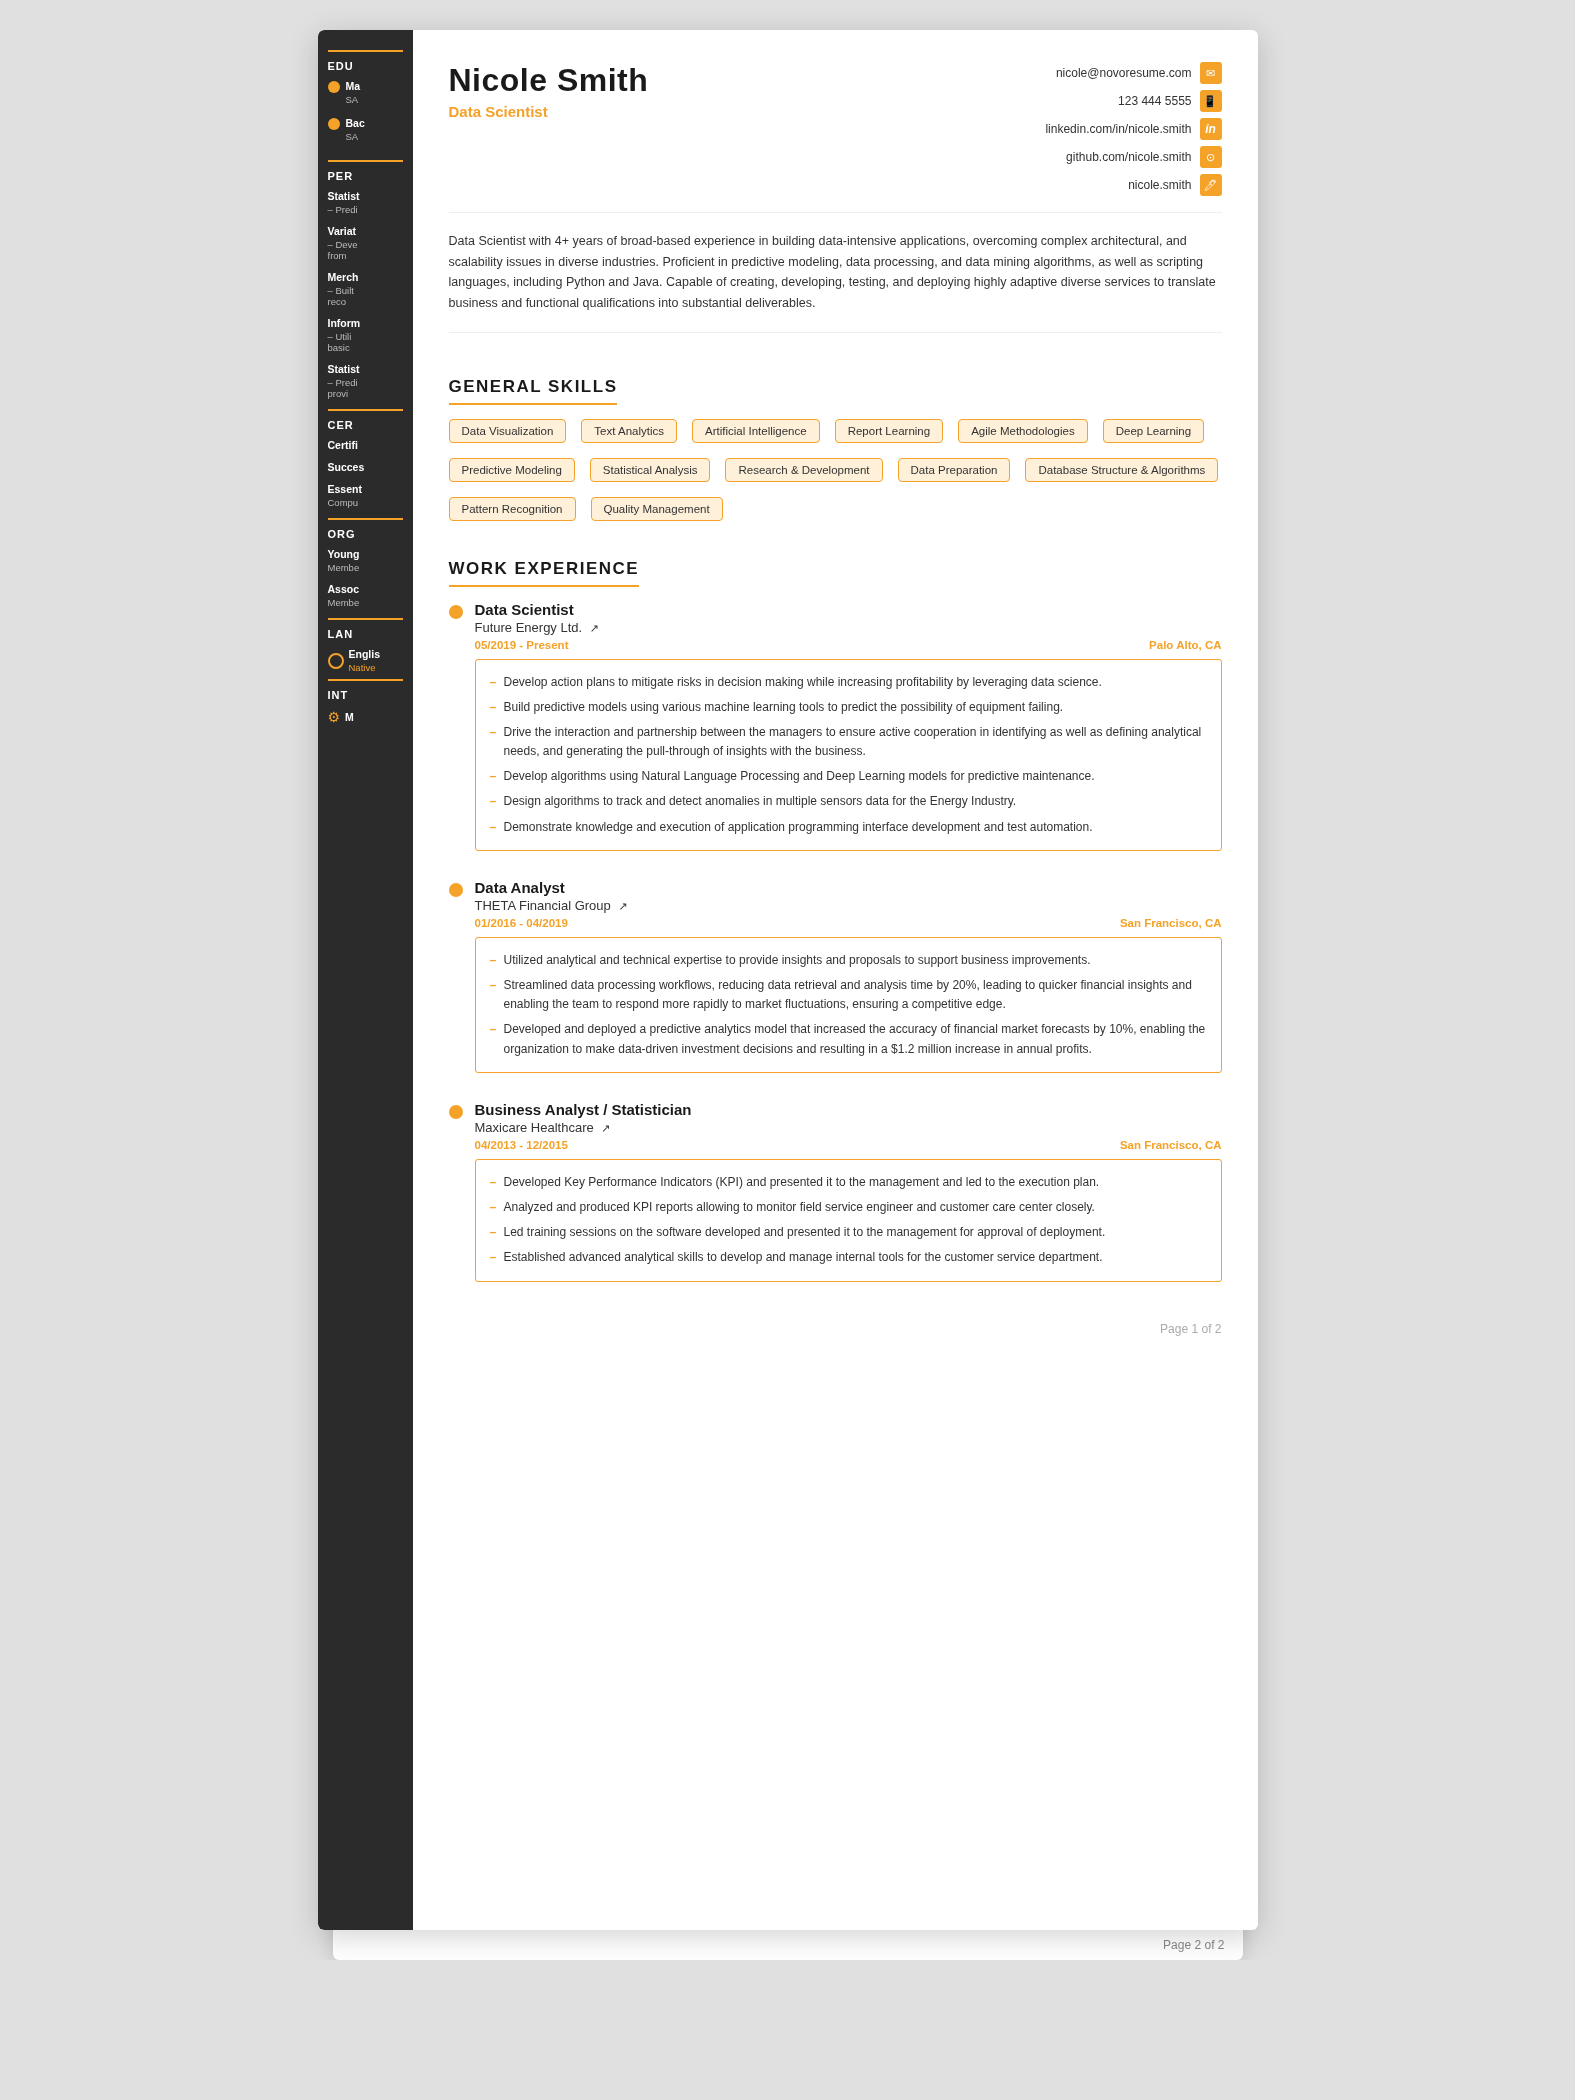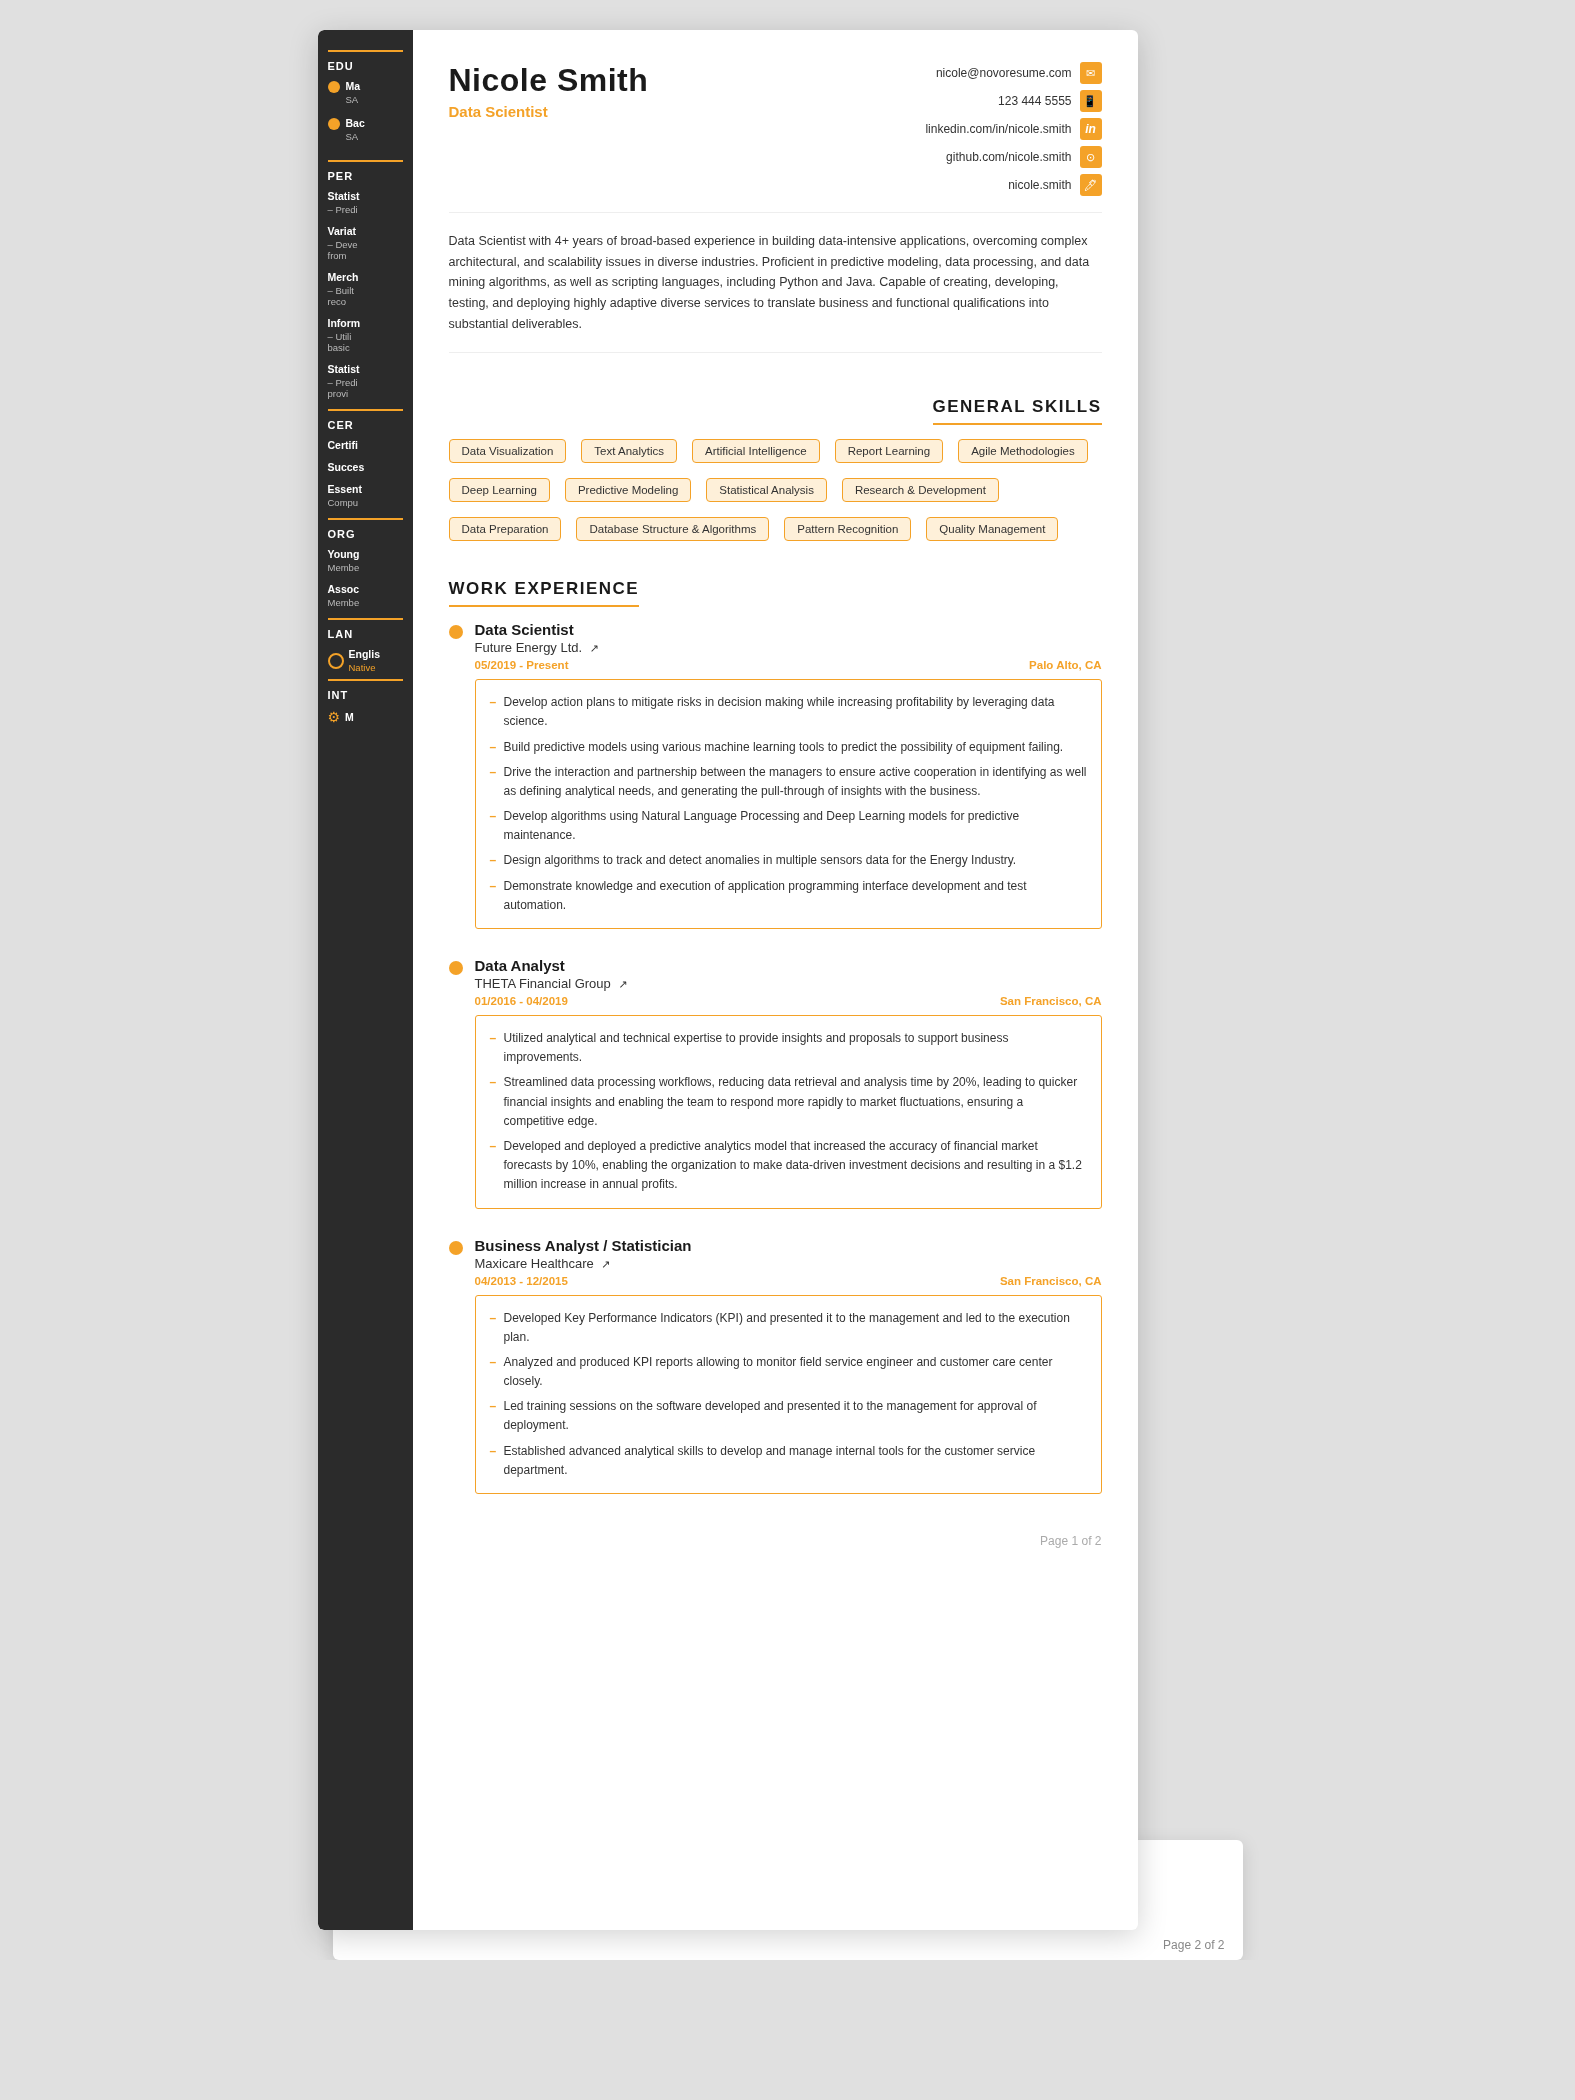--- a/index.html
+++ b/index.html
@@ -37,21 +37,21 @@
       font-size: 12px;
       color: #888;
       z-index: 0;
     }
 
     
     .page-main {
       position: relative;
       z-index: 1;
       display: flex;
-      width: 820px;
+      width: 940px;
       min-height: 1900px;
       background: #fff;
       border-radius: 6px;
       box-shadow: 0 6px 30px rgba(0,0,0,0.18);
       overflow: hidden;
     }
 
     
     .sidebar {
       width: 95px;
@@ -231,21 +231,20 @@
       margin-bottom: 14px;
       margin-top: 22px;
       padding-bottom: 6px;
       border-bottom: 2px solid #F4A228;
       display: inline-block;
     }
 
     
     .skills-section {
       margin-bottom: 12px;
-      text-align: right;
     }
 
     .skills-wrap {
       display: flex;
       flex-wrap: wrap;
       gap: 15px;
       margin-bottom: 16px;
     }
 
     .skill-tag {

